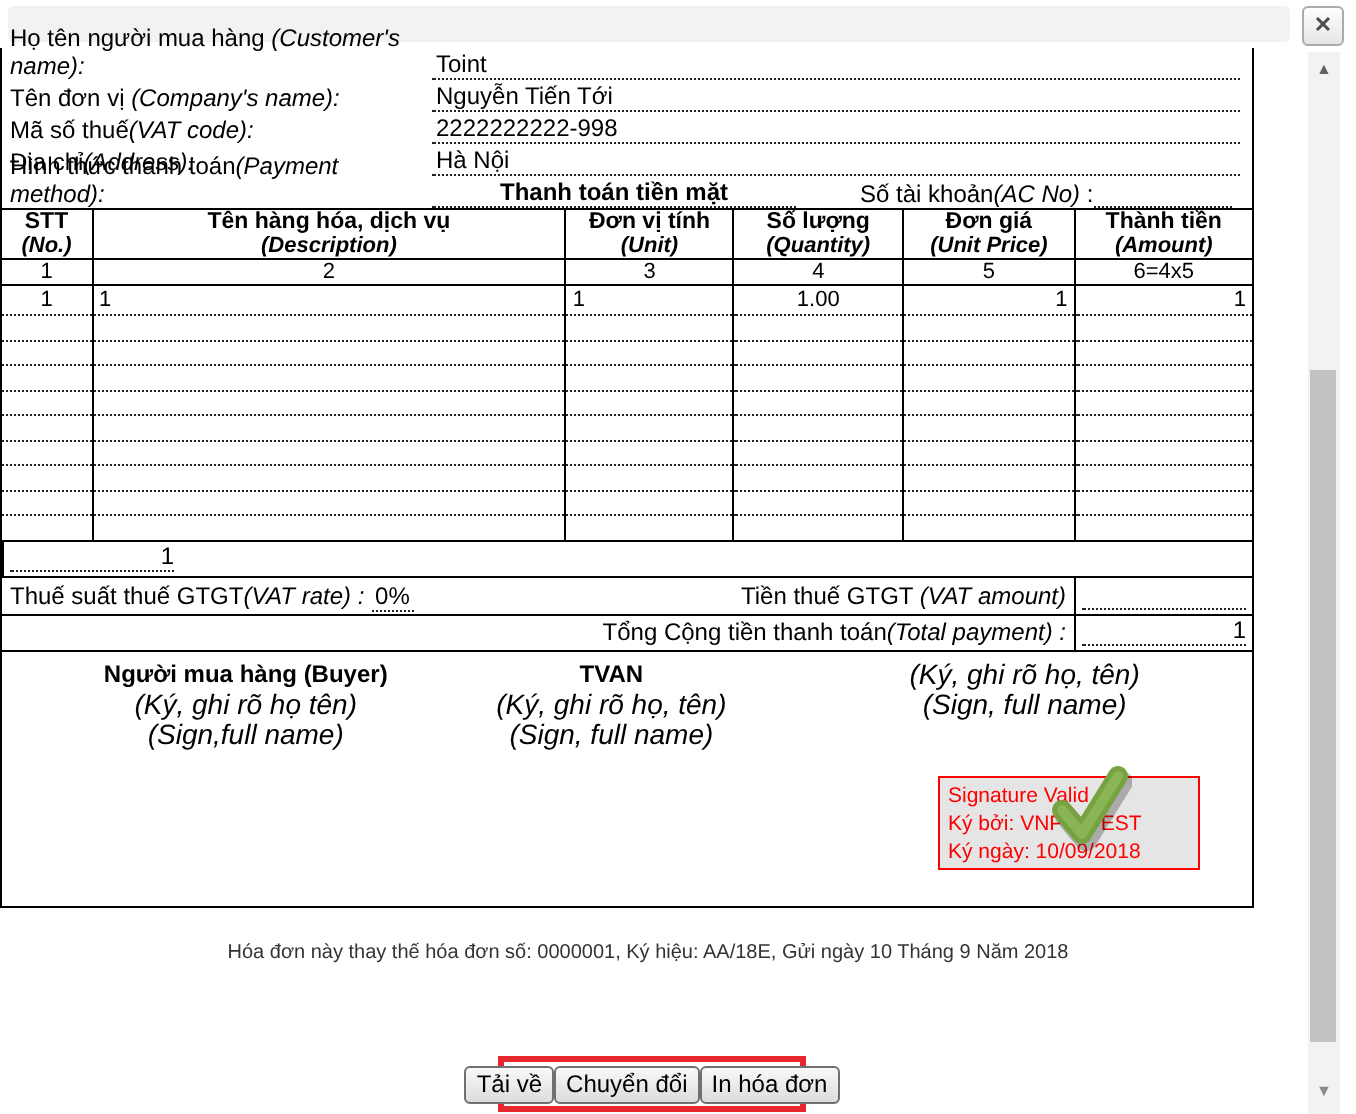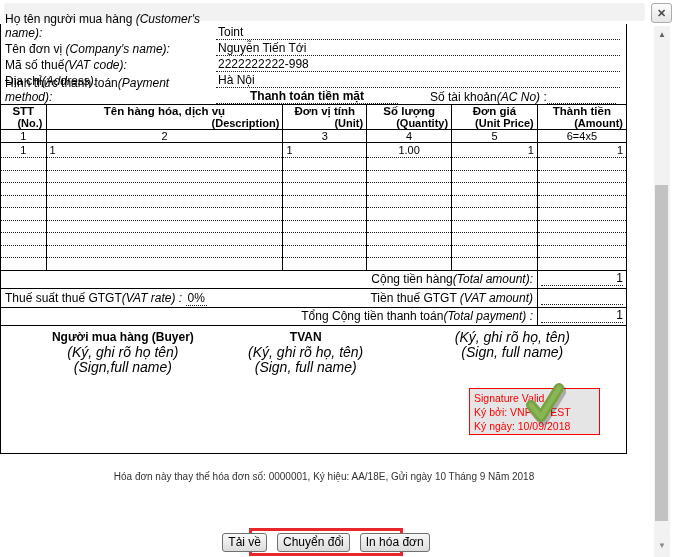--- a/index.html
+++ b/index.html
@@ -37,21 +37,21 @@
   .info-value { flex:1; border-bottom:1px dotted #222; margin-right:6px; padding-left:2px; white-space:nowrap; }
   .en { font-style:italic; }
   .pay-value { width:182px; flex:none; text-align:center; font-weight:bold; border-bottom:1px dotted #222; }
   .pay-acct { flex:none; padding-left:32px; }
   .pay-rest { flex:1; border-bottom:1px dotted #222; margin-right:10px; }
 
   table.items { width:100%; border-collapse:collapse; table-layout:fixed; }
   .items th, .items td { padding:0 3px; font-size:11px; overflow:hidden; }
   .items th { border-top:1px solid #000; border-bottom:1px solid #000; font-size:11.5px; }
   .items th + th, .items td + td { border-left:1px solid #000; }
-  .hdr-en { font-weight:bold; font-size:11px;text-align:right; }
+  .hdr-en { font-weight:bold; font-style:italic; font-size:11px; }
   .num-row td { text-align:center; height:13px; border-bottom:1px solid #000; }
   .data-row td { height:15px; border-bottom:1px dotted #222; }
   .empty-row td { height:12.5px; border-bottom:1px dotted #222; }
   .empty-row.last td { border-bottom:none; height:12px; }
   .ta-c { text-align:center; } .ta-r { text-align:right; } .ta-l { text-align:left; }
 
   .total-row { display:flex; height:18.5px; border-top:1px solid #000; align-items:center; font-size:12px; }
   .total-left { flex:1; display:flex; justify-content:flex-end; align-items:center; padding-right:4px; height:100%; }
   .total-left.split { justify-content:space-between; padding-left:4px; }
   .total-val { width:89px; flex:none; border-left:1px solid #000; height:100%; display:flex; align-items:flex-end; }
@@ -72,21 +72,21 @@
     border:1px solid #f00; background:#e5e5e5; color:#f00;
     font-size:10.5px; line-height:14px; padding:2px 0 0 4px; text-align:left;
   }
   .stamp .check { position:absolute; left:52px; top:-8px; width:44px; height:48px; }
 
   .footer-note { position:absolute; left:0; top:471px; width:648px; text-align:center; font-size:10px; color:#333; }
 
   .btn-highlight {
     position:absolute; left:249px; top:528px; width:154px; height:28px;
     border:3px solid #e8262d; display:flex; align-items:center; justify-content:center;
-    gap:10px; padding:0 2px; background:#fff;
+    gap:0; padding:0 2px; background:#fff;
   }
   .btn {
     font-family:"Liberation Sans", sans-serif;
     font-size:12px; line-height:15px; padding:1px 5px; white-space:nowrap;
     border:1px solid #707070; border-radius:3px;
     background:linear-gradient(#f9f9f9,#dcdcdc); color:#000; cursor:pointer;
   }
 </style>
 </head>
 <body>
@@ -246,24 +246,20 @@
           <td></td>
           <td></td>
           <td></td>
           <td></td>
           <td></td>
         </tr>
   </tbody>
     </table>
 
   <div class="total-row">
-    <div class="total-left">
-        <span>Cộng tiền hàng </span>
-        <span class="en">(Total amount):</span>
-      </div>
     <div class="total-val">
         <span class="vline">1</span>
       </div>
   </div>
   <div class="total-row">
     <div class="total-left split">
       <span><span>Thuế suất thuế GTGT</span><span class="en">(VAT rate) : </span><span class="rate-val">0%</span></span>
       <span><span>Tiền thuế GTGT </span><span class="en">(VAT amount)</span></span>
     </div>
     <div class="total-val">

